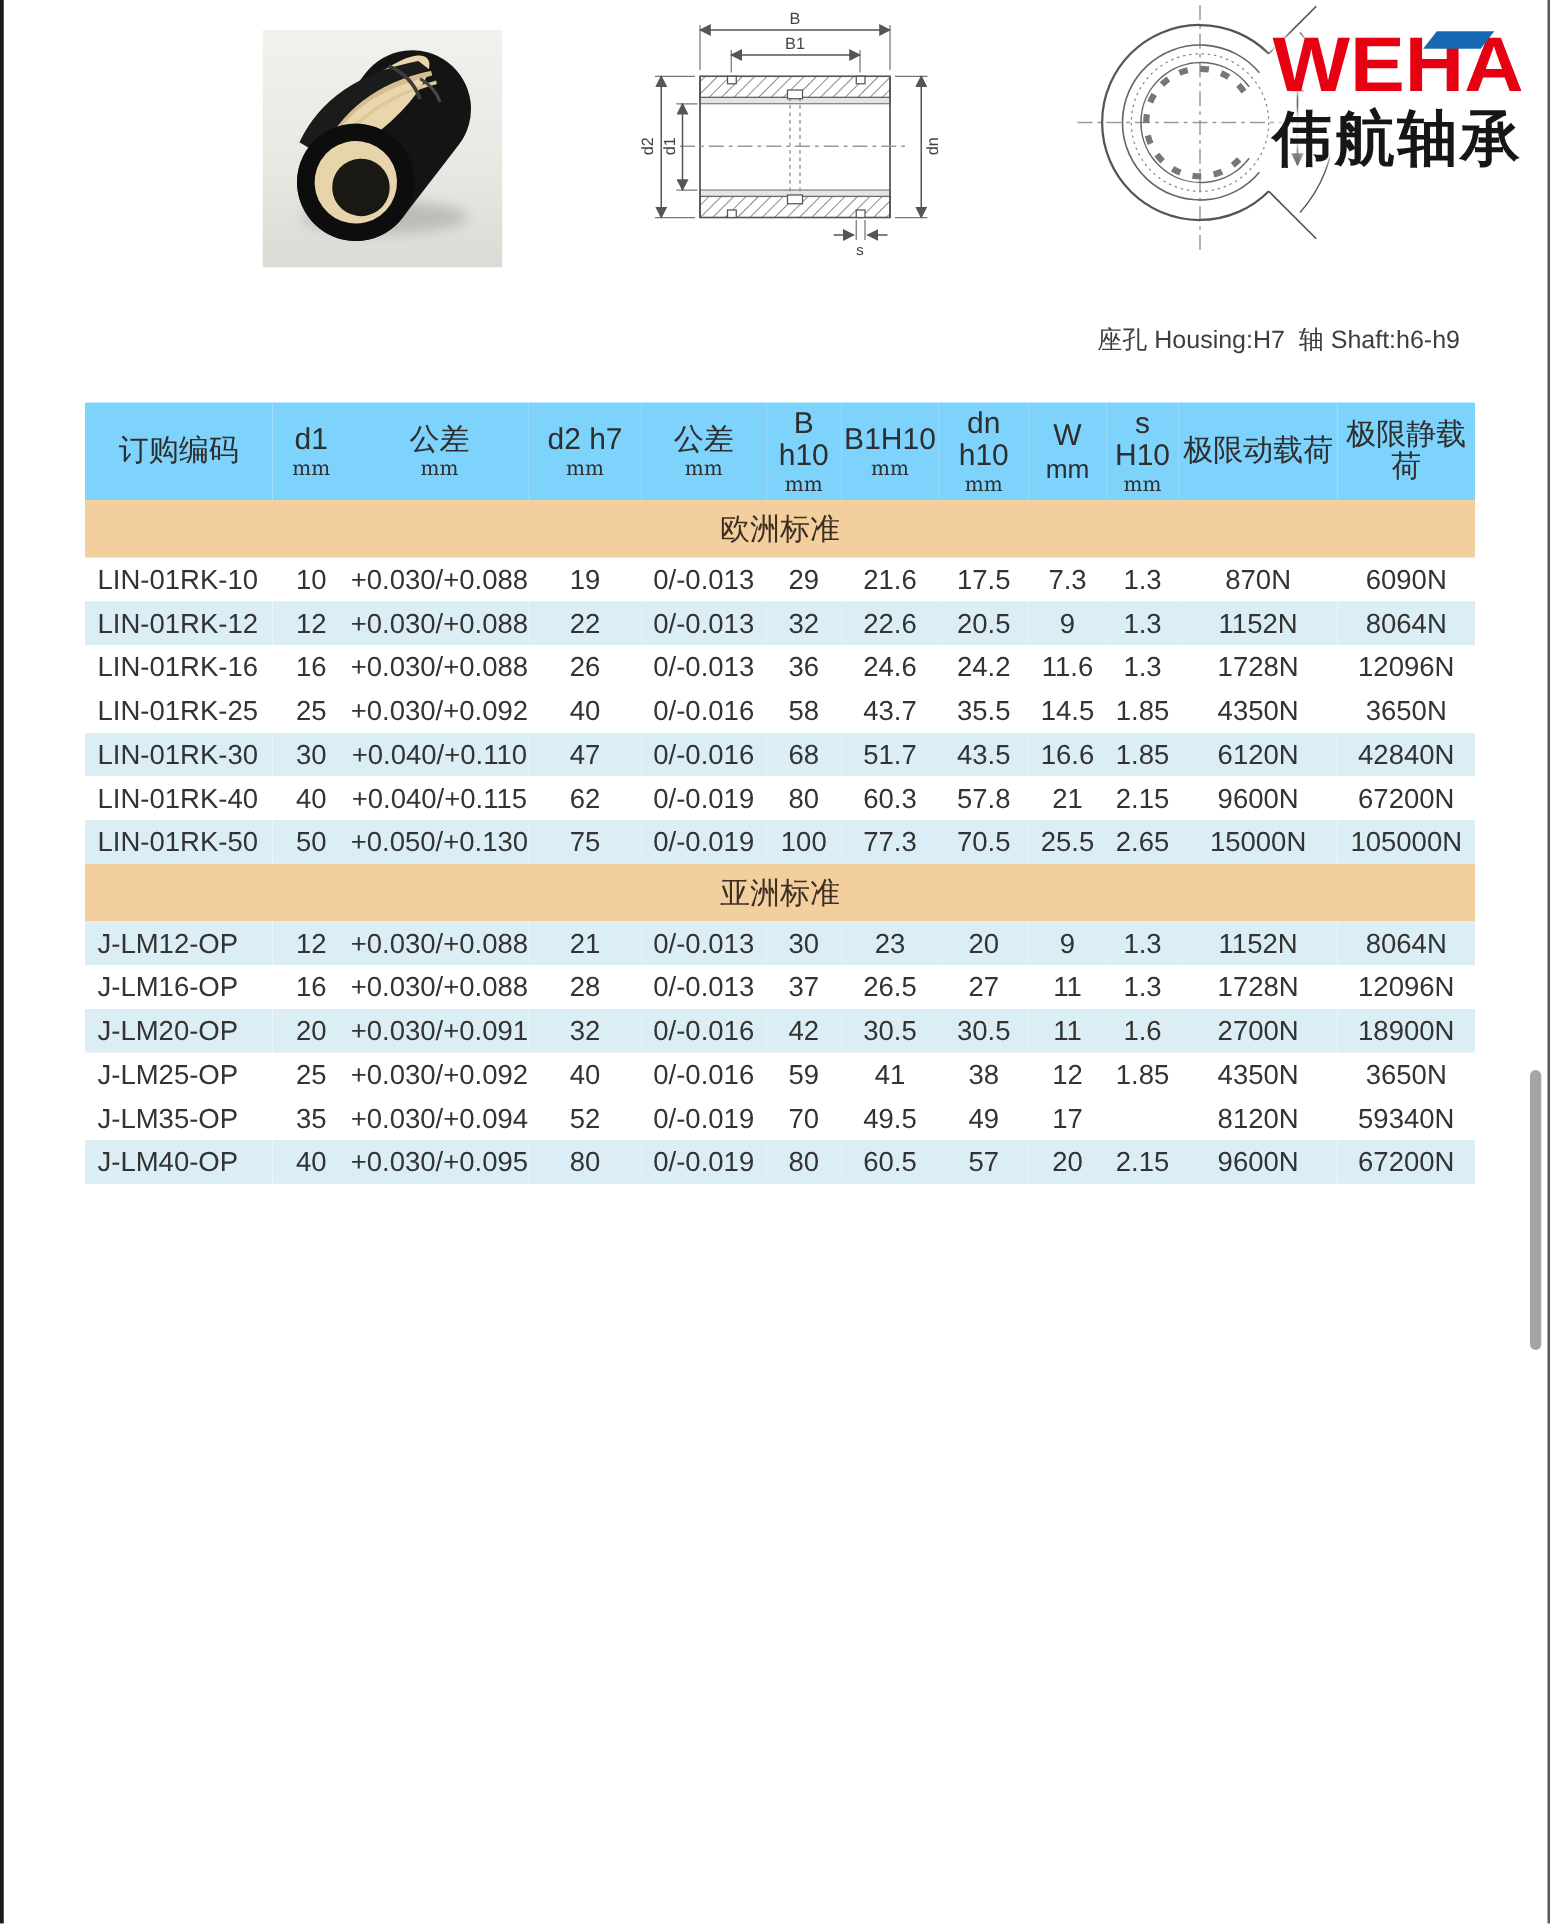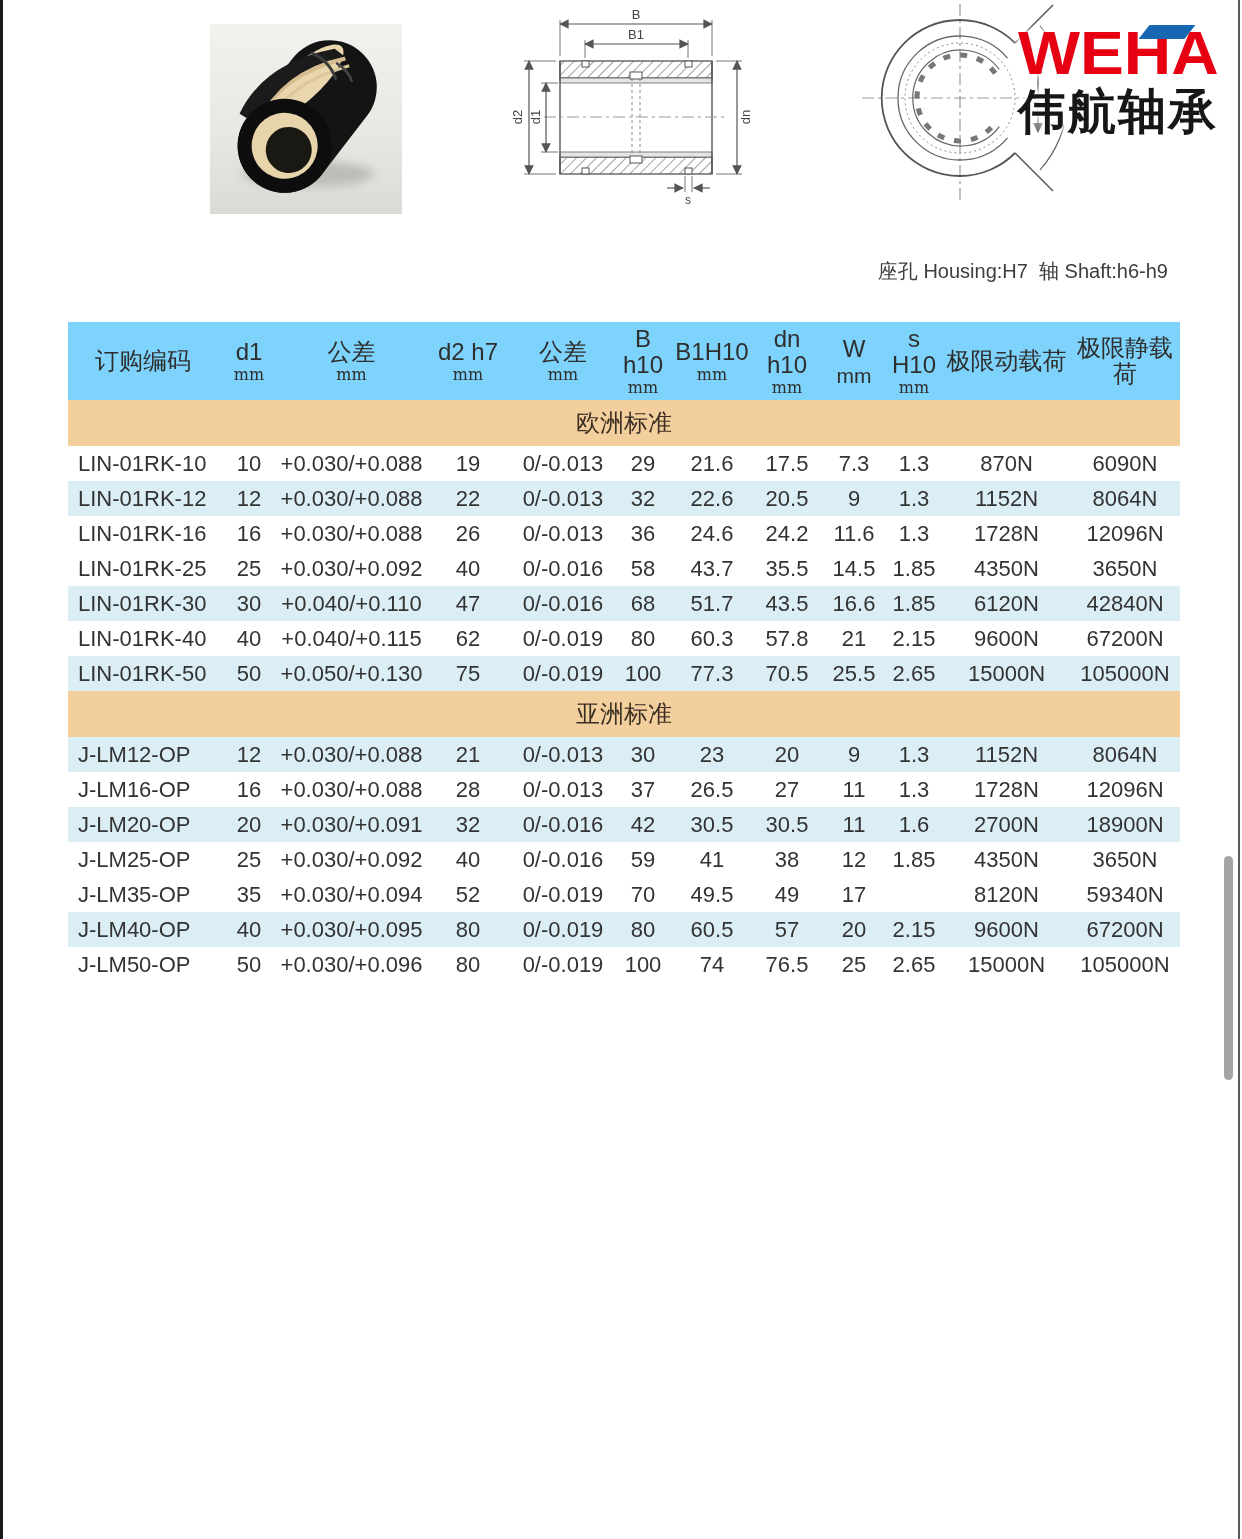--- a/index.html
+++ b/index.html
@@ -409,31 +409,17 @@
           <td>80</td>
           <td>0/-0.019</td>
           <td>80</td>
           <td>60.5</td>
           <td>57</td>
           <td>20</td>
           <td>2.15</td>
           <td>9600N</td>
           <td>67200N</td>
         </tr>
-        <tr>
-          <td class="code">J-LM50-OP</td>
-          <td>50</td>
-          <td>+0.030/+0.096</td>
-          <td>80</td>
-          <td>0/-0.019</td>
-          <td>100</td>
-          <td>74</td>
-          <td>76.5</td>
-          <td>25</td>
-          <td>2.65</td>
-          <td>15000N</td>
-          <td>105000N</td>
-        </tr>
       </tbody>
   </table>
 
   <div class="scrollbar"></div>
 </div>
 
 </body></html>

